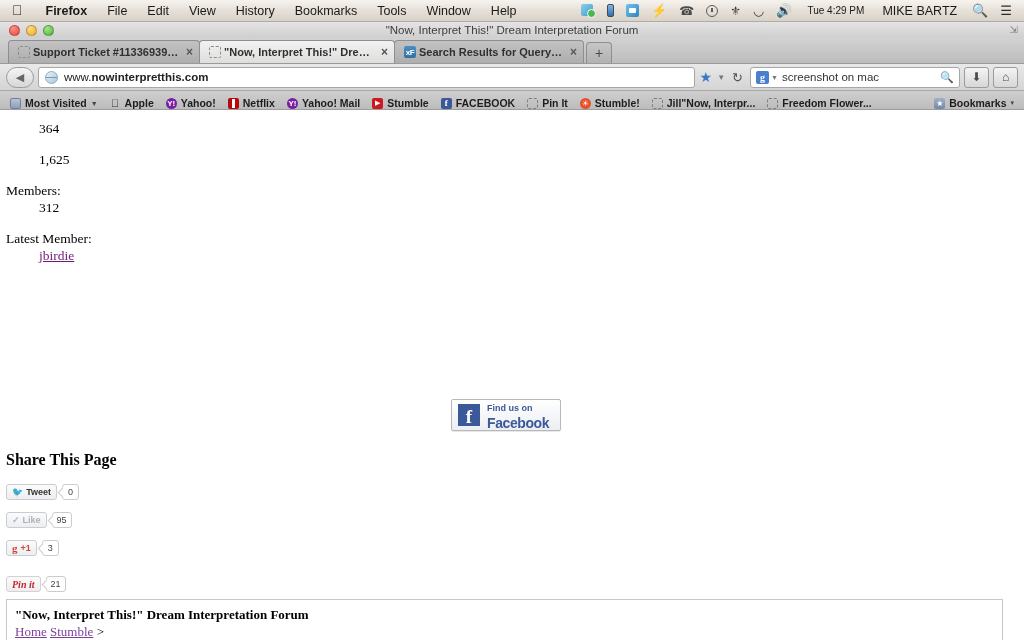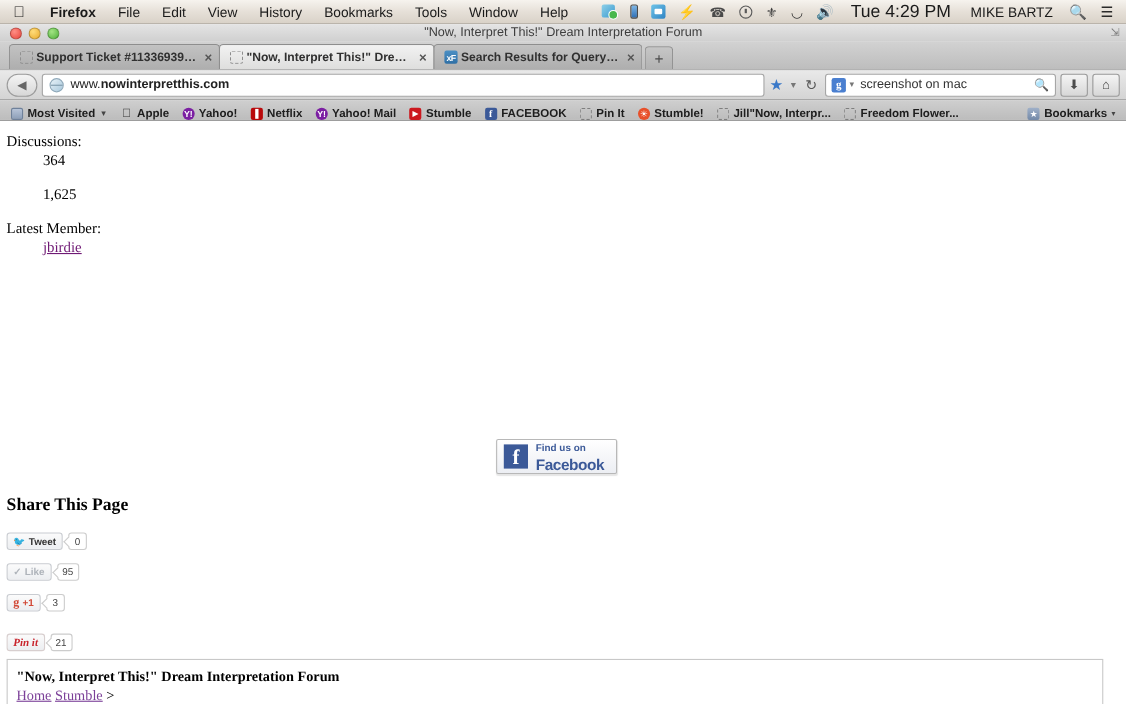--- a/index.html
+++ b/index.html
@@ -32,21 +32,21 @@
     margin-left: auto;
     display: flex; align-items: center;
     height: 100%;
     padding-right: 6px;
   }
   .mb-icon {
     padding: 0 6px;
     display: flex; align-items: center; justify-content: center;
     height: 100%;
   }
-  .mb-text { padding: 0 9px; font-size: 16px; white-space: nowrap; }
+  .mb-text { padding: 0 9px; font-size: 10px; white-space: nowrap; }
   .mb-text.name { font-size: 12.5px; text-align: right; }
 
   
   .ico-dropbox { width: 14px; height: 13px; position: relative; }
   .ico-dropbox::before {
     content: ""; position: absolute; left: 0; top: 0;
     width: 12px; height: 12px; border-radius: 2px;
     background: linear-gradient(135deg, #8fd0e8, #3a9ad0);
   }
   .ico-dropbox::after {
@@ -519,25 +519,28 @@
       <span class="bmico bmstar">★</span>
       <span class="bm-label">Bookmarks</span>
       <span class="bm-caret">▾</span>
     </div>
   </div>
 
   <div class="page">
 
     <div class="stats">
       <div class="stat-block">
-        <div class="stat-label">Discussions:</div>
         <div class="stat-value">364</div>
       </div>
       <div class="stat-block">
         <div class="stat-value">1,625</div>
+      </div>
+      <div class="stat-block">
+        <div class="stat-label">Members:</div>
+        <div class="stat-value">312</div>
       </div>
       <div class="stat-block">
         <div class="stat-label">Latest Member:</div>
         <div class="stat-value"><a href="#">jbirdie</a></div>
       </div>
     </div>
 
     <div class="fb-badge">
       <span class="fb-f">f</span>
       <span class="fb-txt">

